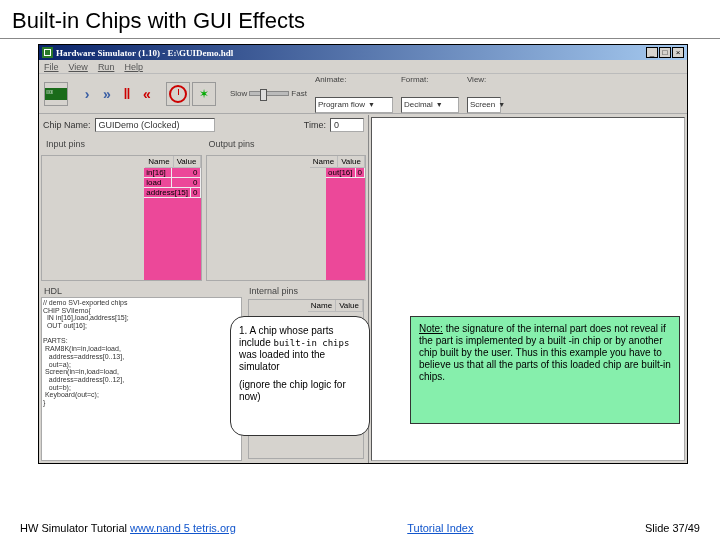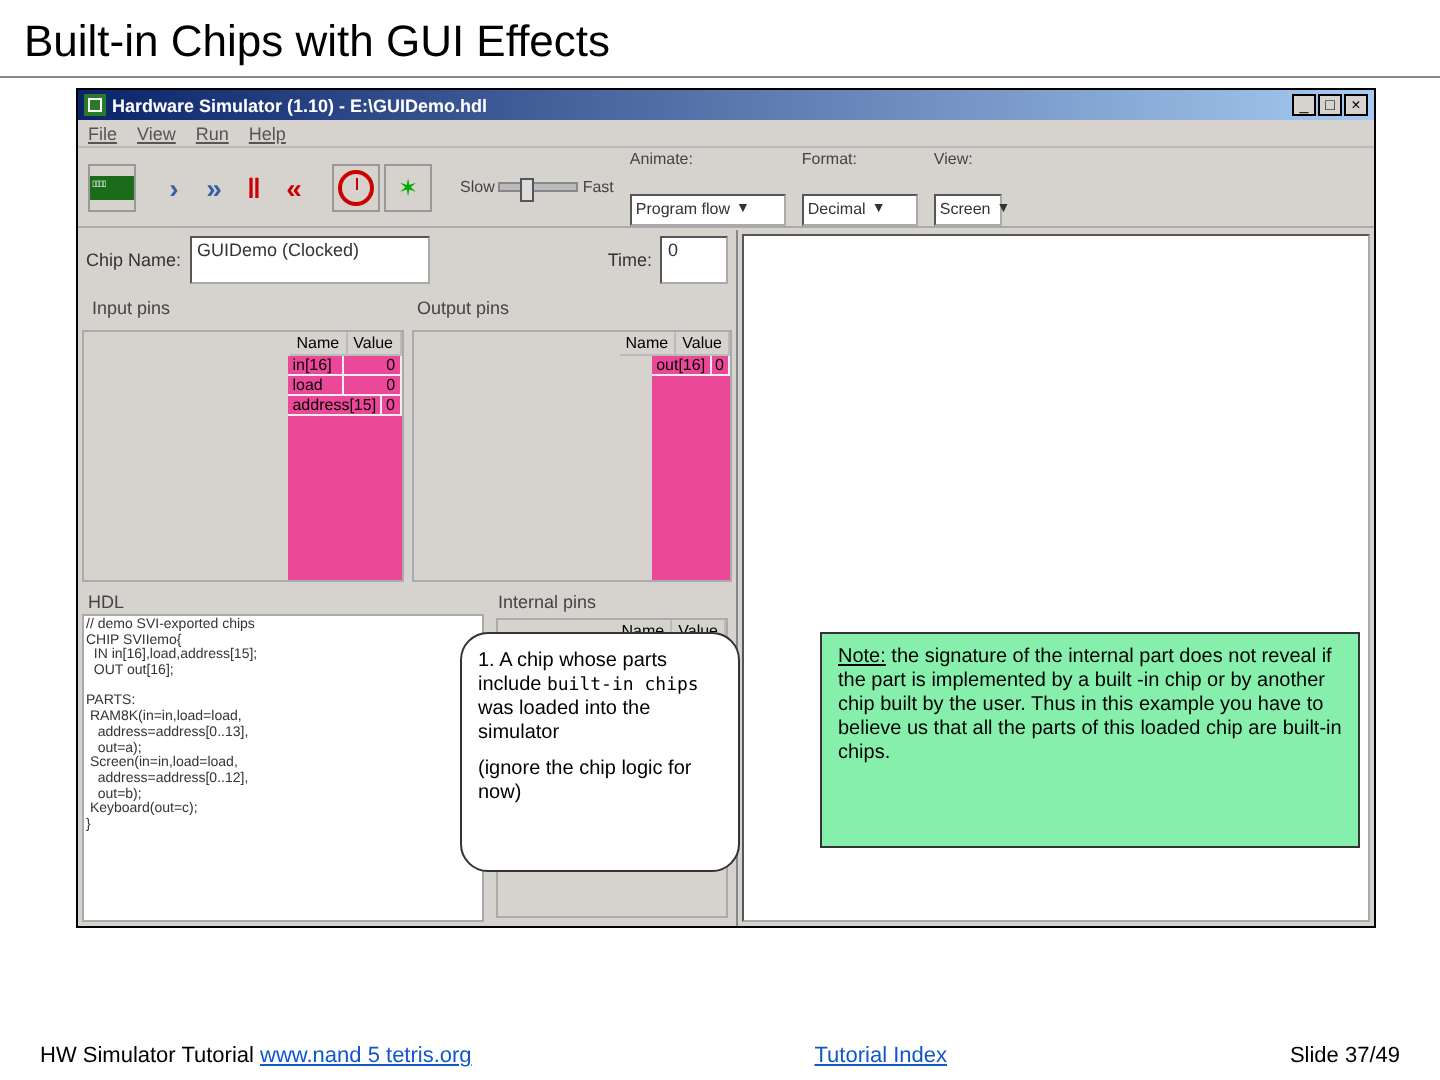--- a/index.html
+++ b/index.html
@@ -2,21 +2,21 @@
 <html><head>
 <meta charset="utf-8">
 <style>
   * { box-sizing: border-box; margin: 0; padding: 0; }
   body { font-family: Arial, sans-serif; font-size: 10px; background: #fff; width: 720px; height: 540px; position: relative; overflow: hidden; }
   .slide-title { font-size: 22px; font-weight: normal; padding: 8px 12px 4px; border-bottom: 1px solid #888; }
   .app { position: absolute; top: 44px; left: 38px; width: 650px; height: 420px; background: #d6d3ce; border: 1px solid #000; font-size: 9px; }
   .titlebar { height: 15px; background: linear-gradient(to right, #0a246a, #a6caf0); color: #fff; display: flex; align-items: center; padding: 0 3px; font-size: 9px; }
   .titlebar .tbicon { width: 11px; height: 11px; background: #2a7a2a; margin-right: 3px; position: relative; }
   .titlebar .tbicon::after { content: ""; position: absolute; top: 2px; left: 2px; right: 2px; bottom: 2px; border: 1px solid #fff; }
-  .titlebar .tbtitle { flex: 1; font-weight: bold; }
+  .titlebar .tbtitle { flex: 1; font-weight: bold; font-family: Liberation Serif, serif; }
   .wbtns { display: flex; gap: 1px; }
   .wbtns span { width: 12px; height: 11px; background: #d6d3ce; border: 1px solid #000; display: inline-flex; align-items: center; justify-content: center; font-size: 8px; color: #000; }
   .menubar { height: 14px; display: flex; gap: 10px; padding: 0 5px; font-size: 9px; color: #555; border-bottom: 1px solid #bbb; align-items: center; }
   .menubar span { text-decoration: underline; }
   .toolbar { height: 40px; display: flex; align-items: center; padding: 2px 5px; border-bottom: 1px solid #aaa; gap: 2px; }
   .tbbtn { width: 24px; height: 24px; background: #d6d3ce; border: 1px solid #999; display: inline-flex; align-items: center; justify-content: center; }
   .chip-icon { width: 22px; height: 12px; background: #1a6b1a; position: relative; display: inline-block; }
   .chip-icon::after { content: "▯▯▯▯"; position: absolute; top: 1px; left: 1px; font-size: 4px; color: #fff; letter-spacing: -0.5px; }
   .chev { width: 18px; height: 24px; display: inline-flex; align-items: center; justify-content: center; color: #3b5fa4; font-size: 14px; font-weight: bold; }
   .clock-icon { width: 18px; height: 18px; border: 2px solid #c00; border-radius: 50%; position: relative; display: inline-block; }
@@ -25,21 +25,21 @@
   .toolbar .slider { display: inline-flex; align-items: center; gap: 2px; font-size: 8px; color: #444; margin-left: 4px; }
   .slider-track { width: 40px; height: 5px; background: #bbb; border: 1px solid #888; position: relative; }
   .slider-track::after { content: ""; position: absolute; top: -3px; left: 10px; width: 5px; height: 10px; background: #ddd; border: 1px solid #555; }
   .combo { height: 16px; background: #fff; border: 1px inset #aaa; display: inline-flex; align-items: center; padding: 0 2px; font-size: 8px; color: #333; position: relative; }
   .combo::after { content: "▼"; font-size: 7px; margin-left: 3px; color: #333; }
   .toolbar .grp { display: flex; flex-direction: column; gap: 13px; margin-left: 6px; font-size: 8px; color: #444; }
   .content { position: absolute; top: 70px; left: 0; right: 0; bottom: 0; display: flex; }
   .leftpane { width: 330px; display: flex; flex-direction: column; border-right: 1px solid #888; }
   .rightpane { flex: 1; background: #fff; border: 1px inset #aaa; margin: 2px; }
   .row { display: flex; align-items: center; gap: 4px; padding: 3px 4px; font-size: 9px; color: #333; }
-  .row .field { background: #fff; border: 1px inset #aaa; padding: 1px 3px; height: 24px; font-size: 9px; }
+  .row .field { background: #fff; border: 1px inset #aaa; padding: 1px 3px; height: 14px; font-size: 9px; }
   .panel-label { background: #d6d3ce; padding: 1px 3px; font-size: 9px; color: #444; }
   .pins { display: flex; flex: 0 0 130px; }
   .pins-col { flex: 1; display: flex; flex-direction: column; border: 1px solid #aaa; margin: 2px; align-items: flex-end; }
   .pins-head { display: flex; font-size: 8px; border-bottom: 1px solid #bbb; background: #d6d3ce; }
   .pins-head div { flex: 1; padding: 1px 3px; border-right: 1px solid #bbb; text-align: center; }
   .pins-body { flex: 1; background: #ec4899; overflow: hidden; font-size: 8px; }
   .pinrow { display: flex; border-bottom: 1px solid #eee; }
   .pinrow div { flex: 1; padding: 0 2px; border-right: 1px solid #eee; }
   .pinrow div:last-child { text-align: right; }
   .bottom { display: flex; flex: 1; }

